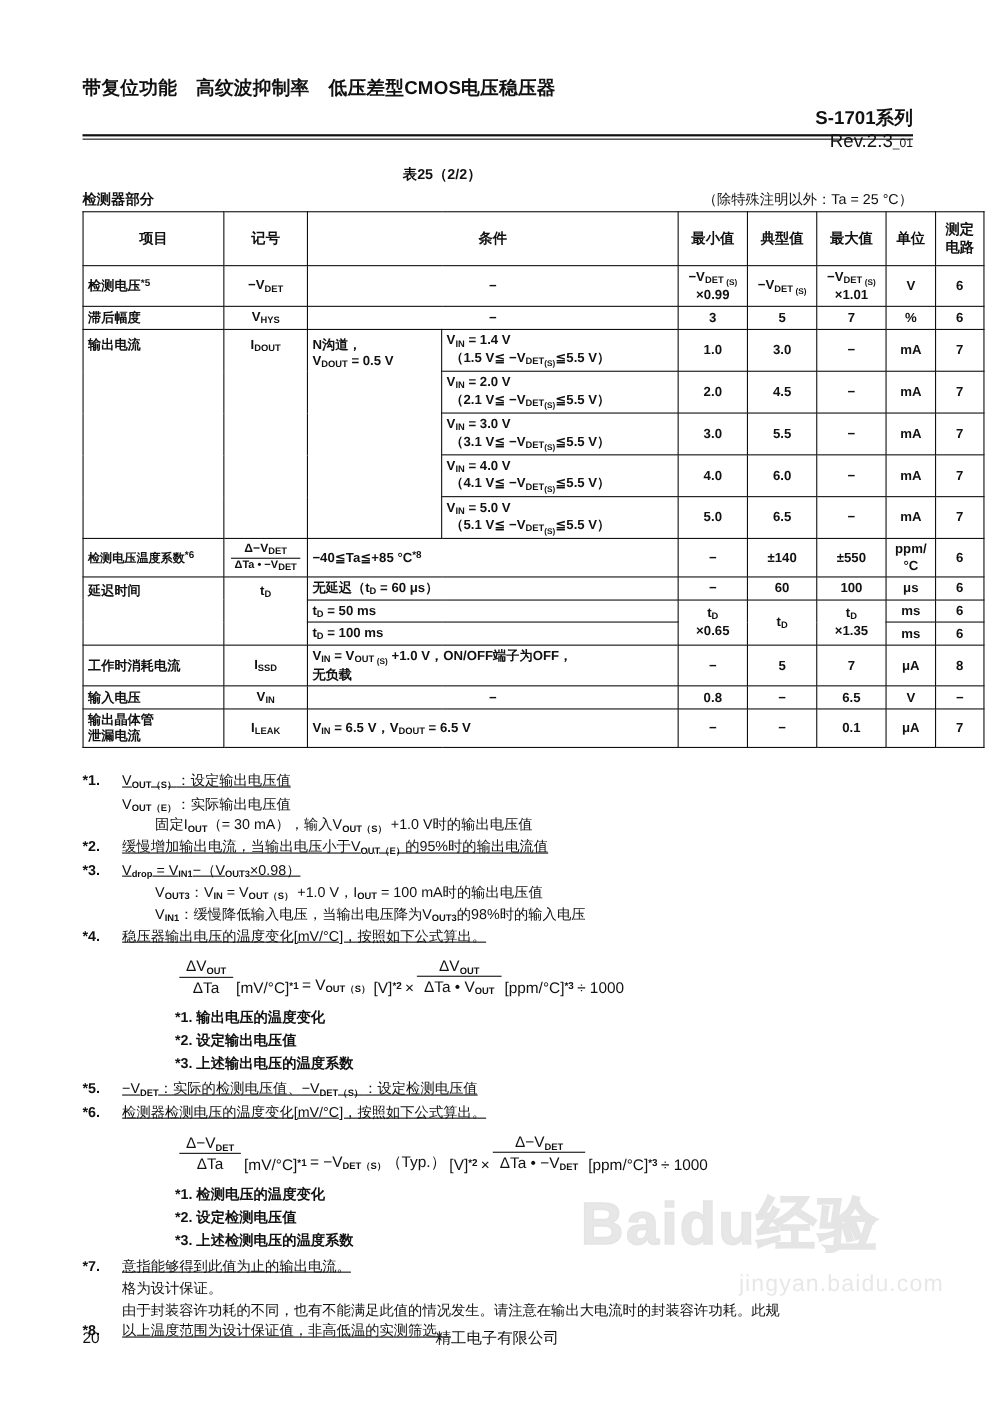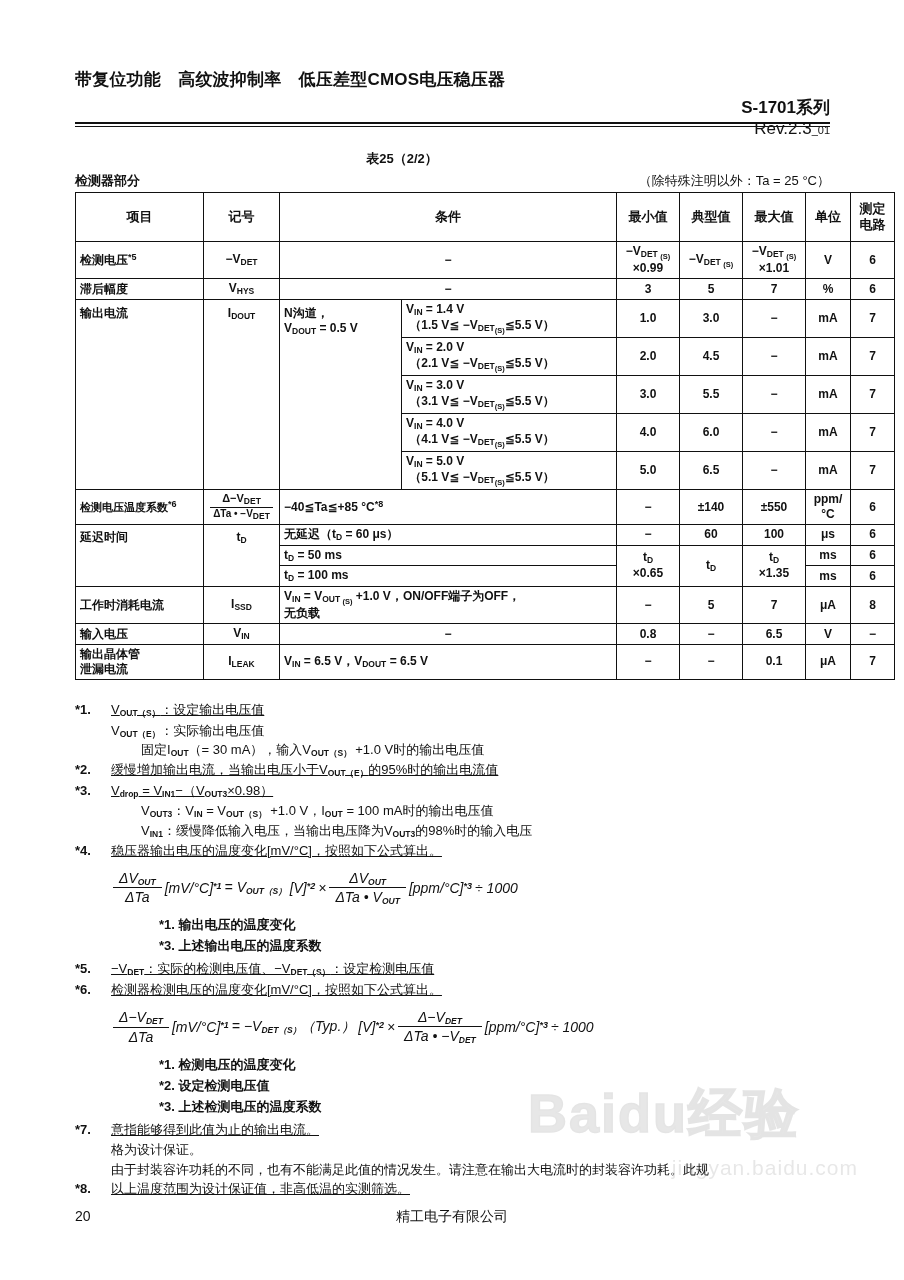--- a/index.html
+++ b/index.html
@@ -52,21 +52,21 @@
 
   
   .notes { position:absolute; left:75px; top:700px; width:790px; font-size:13px; }
   .note { display:flex; align-items:flex-start; margin-bottom:1px; line-height:1.48; }
   .note-num { font-weight:bold; width:36px; flex:0 0 36px; }
   .note-body { flex:1 1 auto;text-decoration:underline; }
   .note-cont { margin-left:36px; line-height:1.5; }
   .note-cont2 { margin-left:66px; line-height:1.5; }
   .subnote { margin-left:84px; font-weight:bold; line-height:1.62; }
 
-  .formula { margin:10px 0 8px 38px; font-size:14px; display:flex; align-items:center; gap:3px;font-style:italic; }
+  .formula { margin:10px 0 8px 88px; font-size:14px; display:flex; align-items:flex-end; gap:3px; }
   .formula .fr { display:inline-block; text-align:center; line-height:1.2; }
   .formula .fr .num { display:block; padding:0 6px; font-size:14px; }
   .formula .fr .den { display:block; border-top:1.6px solid #111; padding:1px 6px 0; font-size:14px; }
 
   
   .pgnum { position:absolute; left:75px; top:1208px; font-size:14px; }
   .pub { position:absolute; top:1208px; left:0; width:904px; text-align:center;
          font-size:14px; font-weight:normal; }
 
   
@@ -321,20 +321,21 @@
       <span>[V]<sup>*2</sup></span>
       <span>×</span>
       <span class="fr">
         <span class="num">ΔV<sub>OUT</sub></span>
           <span class="den">ΔTa • V<sub>OUT</sub></span>
       </span>
       <span>[ppm/°C]<sup>*3</sup></span>
       <span>÷ 1000</span>
     </div>
     <div class="subnote">*1. 输出电压的温度变化</div>
+    <div class="subnote">*2. 设定输出电压值</div>
     <div class="subnote">*3. 上述输出电压的温度系数</div>
 
     <div class="note" style="margin-top:3px">
       <div class="note-num">*5.</div>
       <div class="note-body">−V<sub>DET</sub>：实际的检测电压值、−V<sub>DET（S）</sub>：设定检测电压值</div>
     </div>
 
     <div class="note">
       <div class="note-num">*6.</div>
       <div class="note-body">检测器检测电压的温度变化[mV/°C]，按照如下公式算出。</div>

